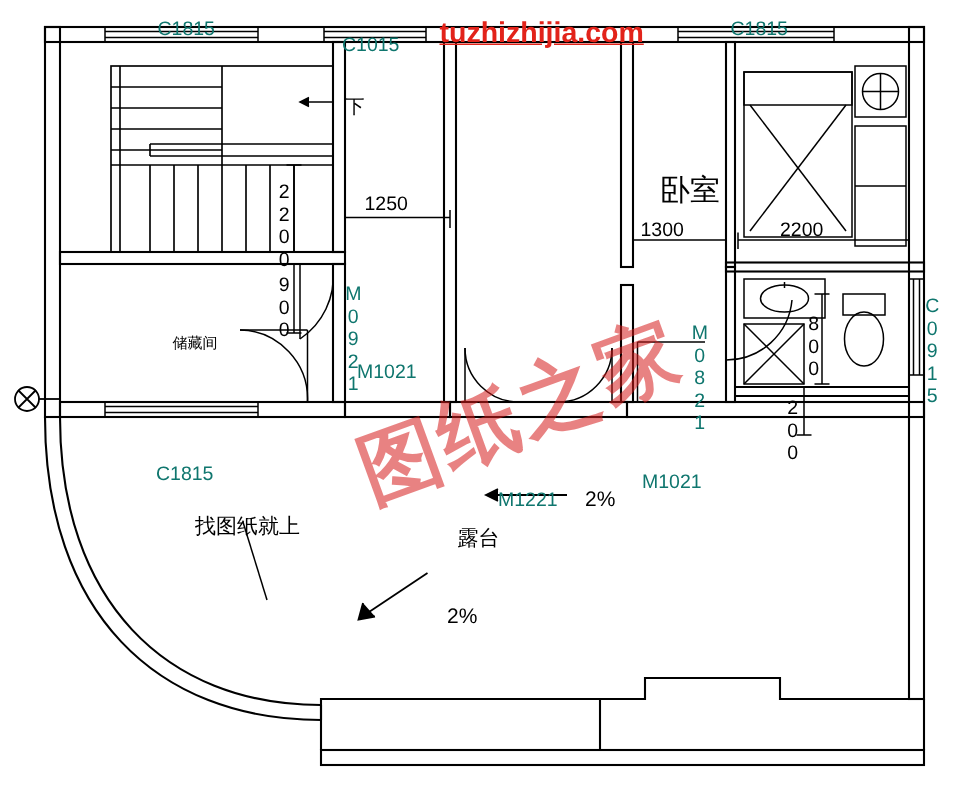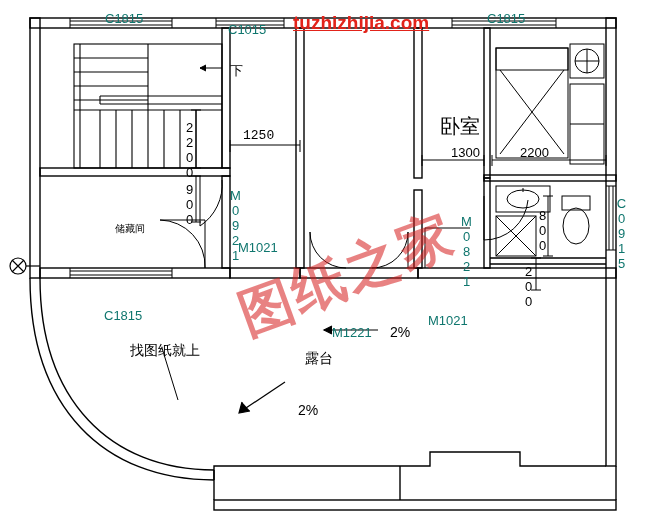--- a/index.html
+++ b/index.html
@@ -218,24 +218,24 @@
   <div class="lbl lbl-red" style="left:487px;top:11px;font-size:13px;">C1815</div>
   <div class="lbl lbl-red" style="left:104px;top:308px;font-size:13px;">C1815</div>
   <div class="lbl lbl-red vert" style="left:614px;top:196px;font-size:13px;">C0915</div>
 
   <div class="lbl lbl-red vert" style="left:228px;top:188px;font-size:13px;">M0921</div>
   <div class="lbl lbl-red" style="left:238px;top:240px;font-size:13px;">M1021</div>
   <div class="lbl lbl-red" style="left:332px;top:313px;font-size:13px;margin-top:12px;">M1221</div>
   <div class="lbl lbl-red" style="left:428px;top:313px;font-size:13px;">M1021</div>
   <div class="lbl lbl-red vert" style="left:459px;top:214px;font-size:13px;">M0821</div>
 
-  <div class="lbl lbl-black" style="left:243px;top:128px;font-size:13px;font-family:Liberation Mono, monospace;">1250</div>
+  <div class="lbl lbl-black" style="left:243px;top:128px;font-size:13px;">1250</div>
   <div class="lbl lbl-black vert" style="left:182px;top:120px;font-size:13px;">2200</div>
   <div class="lbl lbl-black vert" style="left:182px;top:182px;font-size:13px;">900</div>
-  <div class="lbl lbl-black" style="left:451px;top:145px;font-size:13px;">1300</div>
+  <div class="lbl lbl-black" style="left:427px;top:145px;font-size:13px;">1300</div>
   <div class="lbl lbl-black" style="left:520px;top:145px;font-size:13px;">2200</div>
   <div class="lbl lbl-black vert" style="left:535px;top:208px;font-size:13px;">800</div>
   <div class="lbl lbl-black vert" style="left:521px;top:264px;font-size:13px;">200</div>
 
   <div class="lbl lbl-black" style="left:390px;top:324px;font-size:14px;">2%</div>
   <div class="lbl lbl-black" style="left:298px;top:402px;font-size:14px;">2%</div>
 
 </div>
 
 </body></html>

